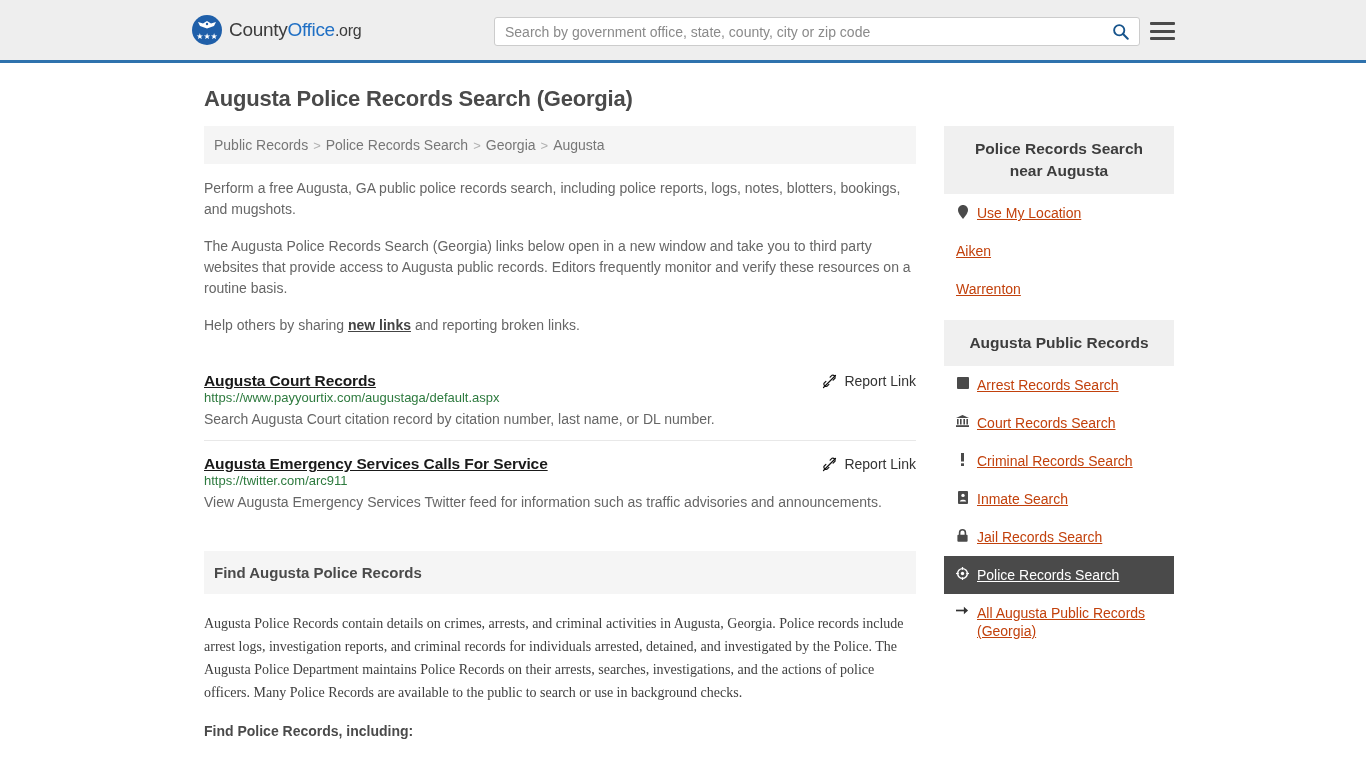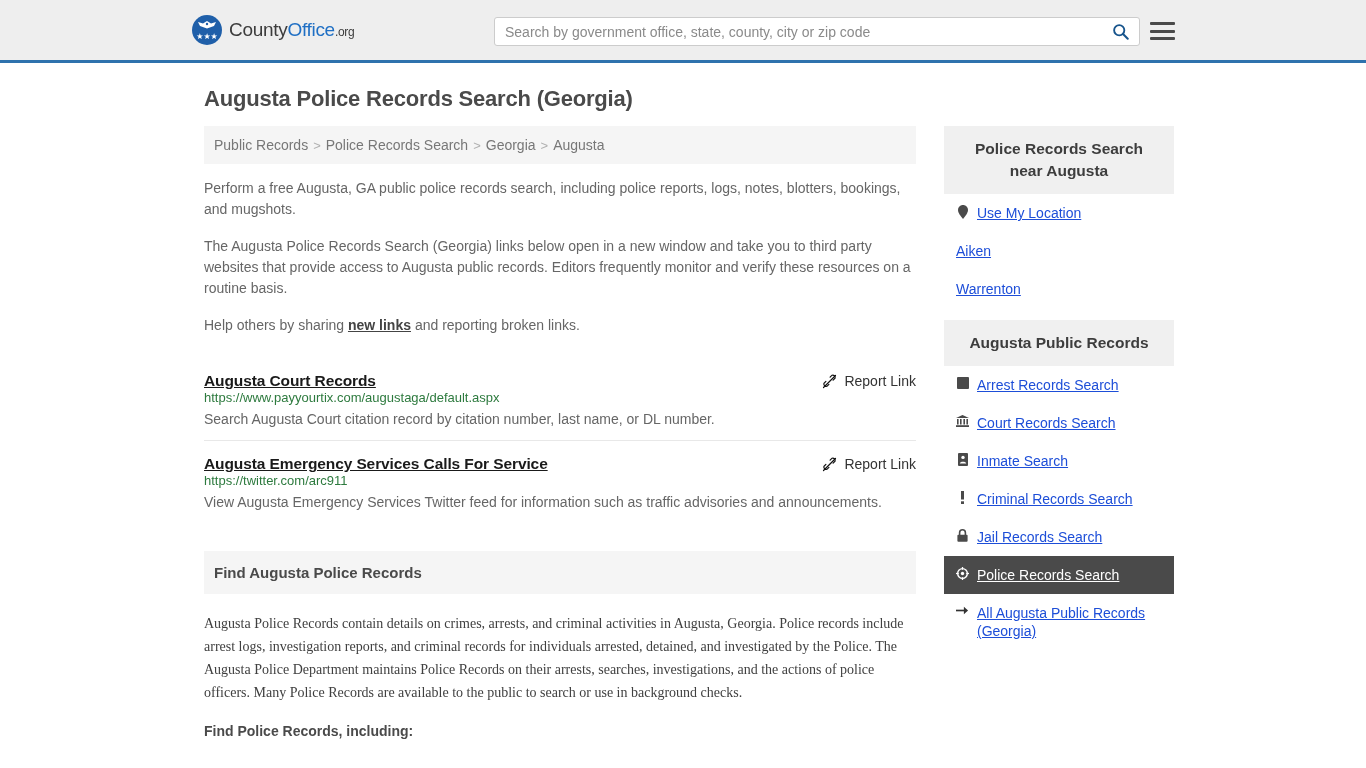--- a/index.html
+++ b/index.html
@@ -51,21 +51,21 @@
     letter-spacing: 0px;
     line-height: 8px;
   }
   .logo-text {
     font-size: 19px;
     letter-spacing: -0.3px;
     white-space: nowrap;
   }
   .logo-text .t-county { color: #3c3c3c; }
   .logo-text .t-office { color: #1f6fc4; font-weight: normal; }
-  .logo-text .t-org { color: #3c3c3c; font-size: 12px; }
+  .logo-text .t-org { color: #3c3c3c; font-size: 16px; }
 
   .search-wrap {
     position: absolute;
     left: 494px;
     top: 17px;
     width: 646px;
     height: 29px;
     background: #ffffff;
     border: 1px solid #cccccc;
     border-radius: 3px;
@@ -233,21 +233,21 @@
   .side-list { padding: 0; margin: 0; }
   .side-item {
     display: flex;
     align-items: flex-start;
     gap: 8px;
     padding: 10px 12px;
     font-size: 14px;
     cursor: pointer;
   }
   .side-item .si-label {
-    color: #1d4ed8;
+    color: #c2410c;
     text-decoration: underline;
     line-height: 18px;
   }
   .side-item.active {
     background: #4a4a4a;
   }
   .side-item.active .si-label { color: #ffffff; }
   .side-icon {
     width: 13px;
     flex: none;
@@ -387,37 +387,37 @@
               <rect x="7.4" y="4" width="1.6" height="5.5" fill="#4a4a4a"></rect>
               <rect x="10.4" y="4" width="1.6" height="5.5" fill="#4a4a4a"></rect>
               <rect x="0" y="10.2" width="13" height="1.8" fill="#4a4a4a"></rect>
             </svg>
           </span>
           <span class="si-label">Court Records Search</span>
         </div>
 
         <div class="side-item">
           <span class="side-icon">
+            <svg width="5" height="13" viewBox="0 0 5 13">
+              <rect x="1" y="0" width="3" height="8.5" fill="#4a4a4a"></rect>
+              <rect x="1" y="10.3" width="3" height="2.7" fill="#4a4a4a"></rect>
+            </svg>
+          </span>
+          <span class="si-label">Criminal Records Search</span>
+        </div>
+
+        <div class="side-item">
+          <span class="side-icon">
             <svg width="10" height="13" viewBox="0 0 10 13">
               <rect x="0" y="0" width="10" height="13" rx="1" fill="#4a4a4a"></rect>
               <circle cx="5" cy="4.4" r="1.7" fill="#ffffff"></circle>
               <path d="M1.8 10.4 C1.8 8.3 8.2 8.3 8.2 10.4 Z" fill="#ffffff"></path>
             </svg>
           </span>
           <span class="si-label">Inmate Search</span>
-        </div>
-
-        <div class="side-item">
-          <span class="side-icon">
-            <svg width="5" height="13" viewBox="0 0 5 13">
-              <rect x="1" y="0" width="3" height="8.5" fill="#4a4a4a"></rect>
-              <rect x="1" y="10.3" width="3" height="2.7" fill="#4a4a4a"></rect>
-            </svg>
-          </span>
-          <span class="si-label">Criminal Records Search</span>
         </div>
 
         <div class="side-item">
           <span class="side-icon">
             <svg width="11" height="13" viewBox="0 0 11 13">
               <path d="M2.6 6 V3.7 a2.9 2.9 0 0 1 5.8 0 V6" fill="none" stroke="#4a4a4a" stroke-width="1.6"></path>
               <rect x="0.4" y="5.8" width="10.2" height="7" rx="1" fill="#4a4a4a"></rect>
             </svg>
           </span>
           <span class="si-label">Jail Records Search</span>

